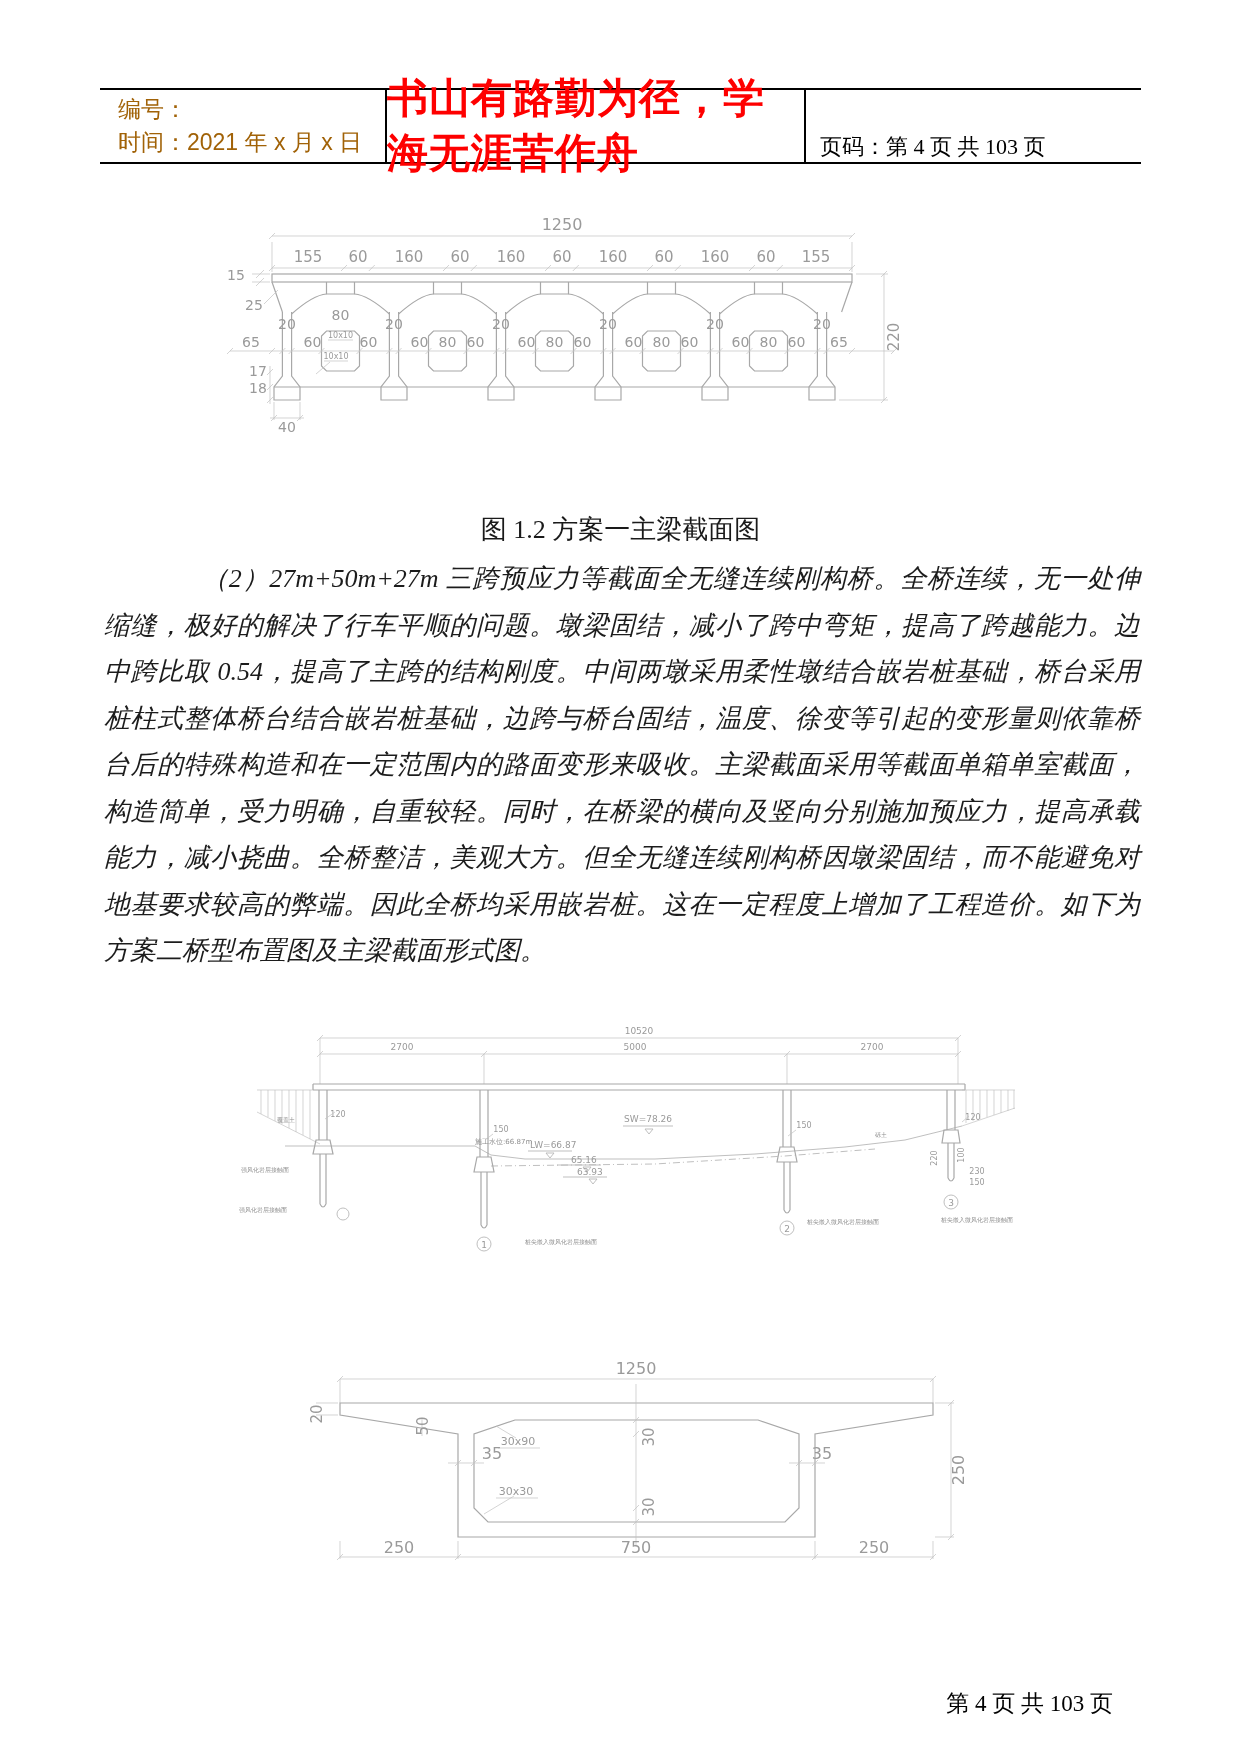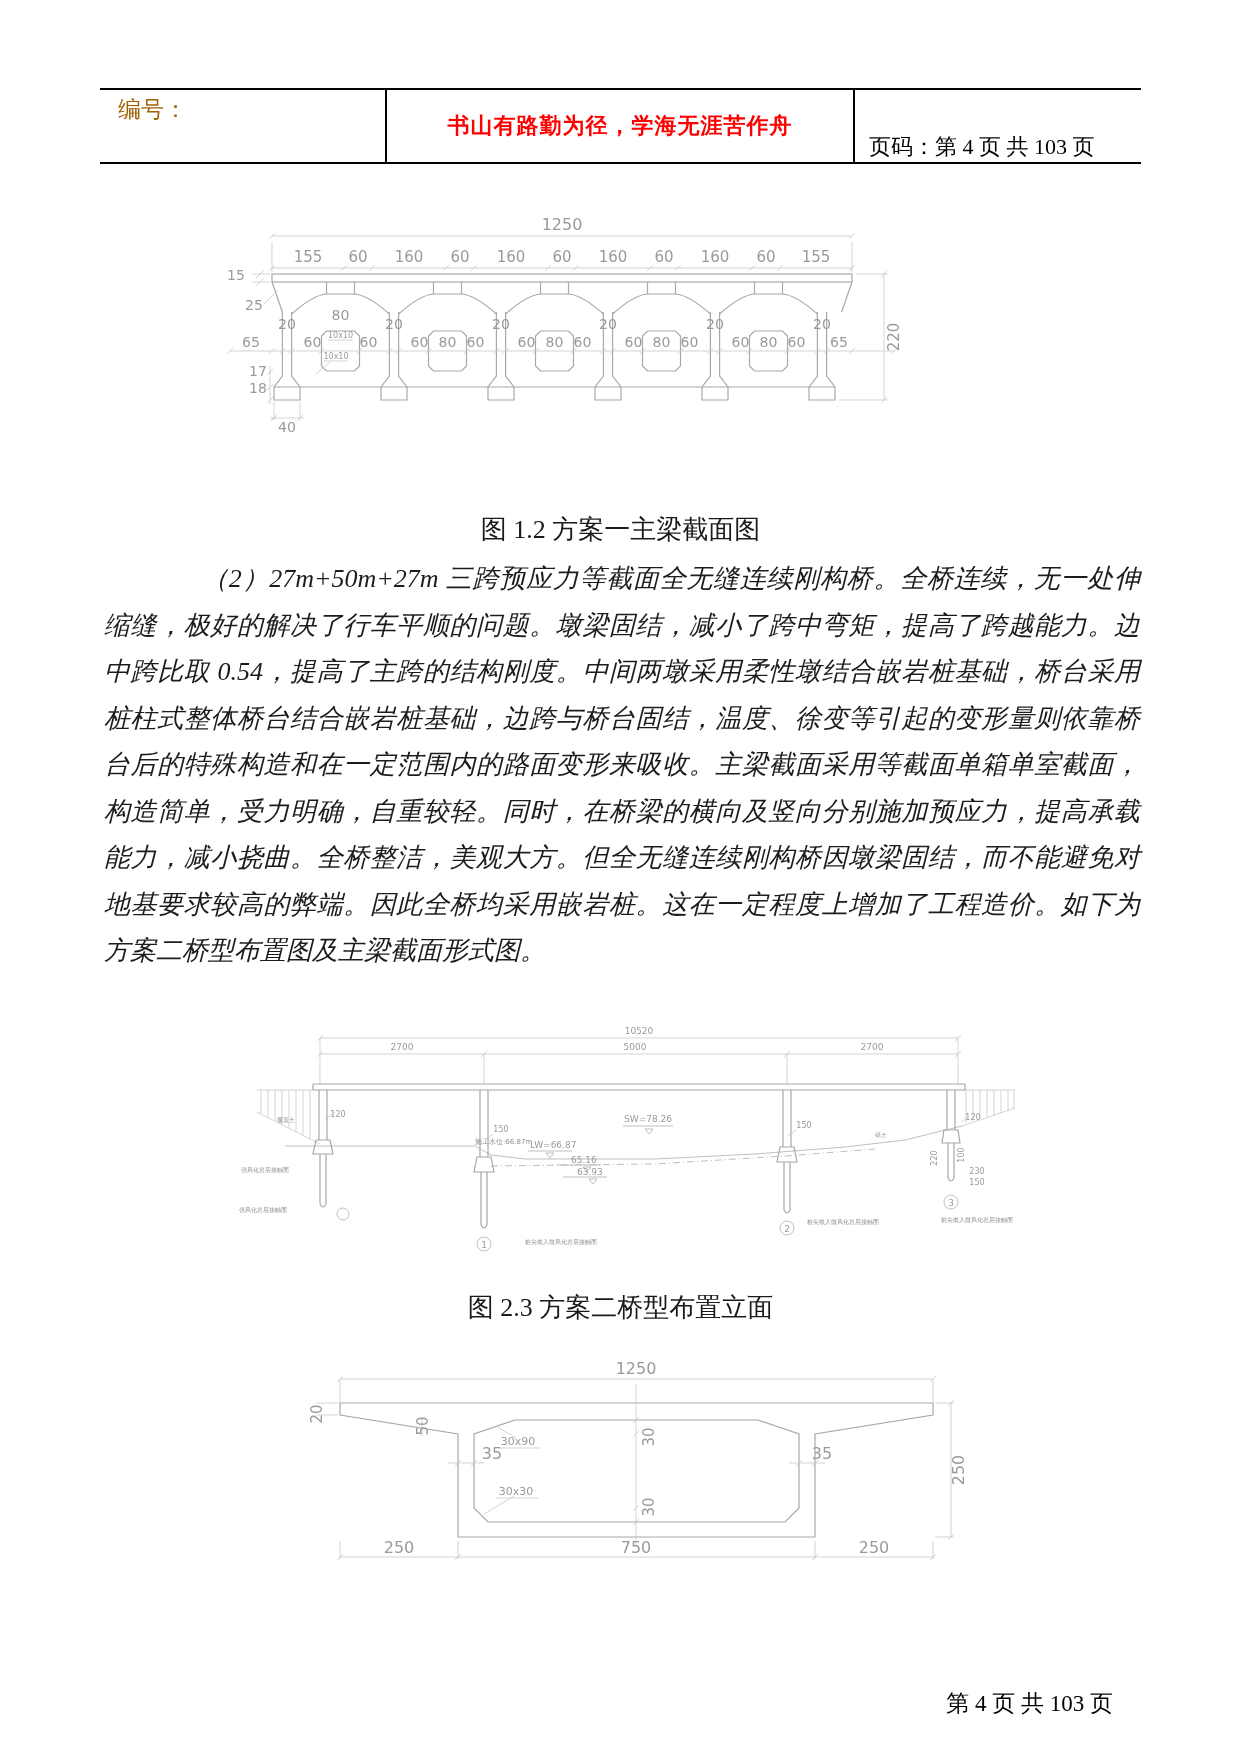--- a/index.html
+++ b/index.html
@@ -4,22 +4,22 @@
 <style>
   html,body{margin:0;padding:0;background:#e8e8e8;}
   .page{position:relative;width:1241px;height:1754px;background:#ffffff;margin:0 auto;
         font-family:"Liberation Serif","DejaVu Serif",serif;overflow:hidden;}
   
   .hdr{position:absolute;left:100px;top:88px;width:1041px;height:72px;
        border-top:2px solid #000;border-bottom:2px solid #000;display:flex;}
   .hdr-cell{box-sizing:border-box;height:100%;}
   .hdr-c1{width:287px;border-right:2px solid #000;padding:3px 0 8px 18px;
           font-family:Liberation Sans, sans-serif;font-size:23px;line-height:33px;color:#a16207;}
-  .hdr-c2{width:468px;border-right:2px solid #000;display:flex;align-items:center;justify-content:center;
-          font-weight:bold;font-size:22px;letter-spacing:1px;}
+  .hdr-c2{width:419px;border-right:2px solid #000;display:flex;align-items:center;justify-content:center;
+          font-weight:bold;font-size:41px;letter-spacing:1px;}
   .hdr-c3{width:264px;display:flex;align-items:flex-end;padding-left:14px;font-size:22px;color:#000;}
   
   .para{position:absolute;left:104px;top:556px;width:1036px;font-size:26px;line-height:46.5px;
         color:#1c1c1c;text-align:justify;text-indent:98px;font-style:italic;}
   .caption{position:absolute;left:0;width:100%;text-align:center;font-size:26px;color:#1a1a1a;}
   .cap1{top:512px;} .cap2{top:1290px;} .cap3{top:1585px;}
   .footer{position:absolute;top:1688px;right:128px;font-size:23px;color:#000;}
   
   .fig{position:absolute;}
   .fig1{left:212px;top:216px;width:700px;height:232px;}
@@ -33,20 +33,21 @@
   .note{fill:#8f8f8f;}
 </style>
 </head>
 <body>
 
 <div class="page">
 
   <div class="hdr">
     <div class="hdr-cell hdr-c1">
       <div>编号：</div>
+      <div>时间：2021 年 x 月 x 日</div>
     </div>
     <div class="hdr-cell hdr-c2">
       <span style="color:#fe0000;">书山有路勤为径，学海无涯苦作舟</span>
     </div>
     <div class="hdr-cell hdr-c3">
       <span>页码：第 4 页 共 103 页</span>
     </div>
   </div>
 
   <div class="fig fig1">
@@ -176,21 +177,20 @@
     <text x="52" y="100" font-size="6" class="note">覆盖土</text>
     <text x="650" y="115" font-size="6" class="note">砾土</text>
     <text x="16" y="150" font-size="6" class="note">强风化岩层接触面</text>
     <text x="14" y="190" font-size="6" class="note">强风化岩层接触面</text>
     <text x="300" y="222" font-size="6" class="note">桩尖嵌入微风化岩层接触面</text>
     <text x="582" y="202" font-size="6" class="note">桩尖嵌入微风化岩层接触面</text>
     <text x="716" y="200" font-size="6" class="note">桩尖嵌入微风化岩层接触面</text>
   </svg>
   </div>
 
-  <div class="caption cap2">图 2.3 方案二桥型布置立面</div>
 
   <div class="fig fig3">
   <svg width="710" height="235" viewBox="0 0 710 235">
 
     <path class="tn" d="M70 37H663 M67 40L73 34 M660 40L666 34 M70 37V61 M663 37V61"></path>
     <text x="366" y="32" font-size="16" text-anchor="middle">1250</text>
 
     <path class="ol" d="M70 61H663V73L545 92V195H188V92L70 73Z"></path>
 
     <path class="ol" d="M245 78H488L529 92V166L515 180H218L204 166V92Z"></path>

